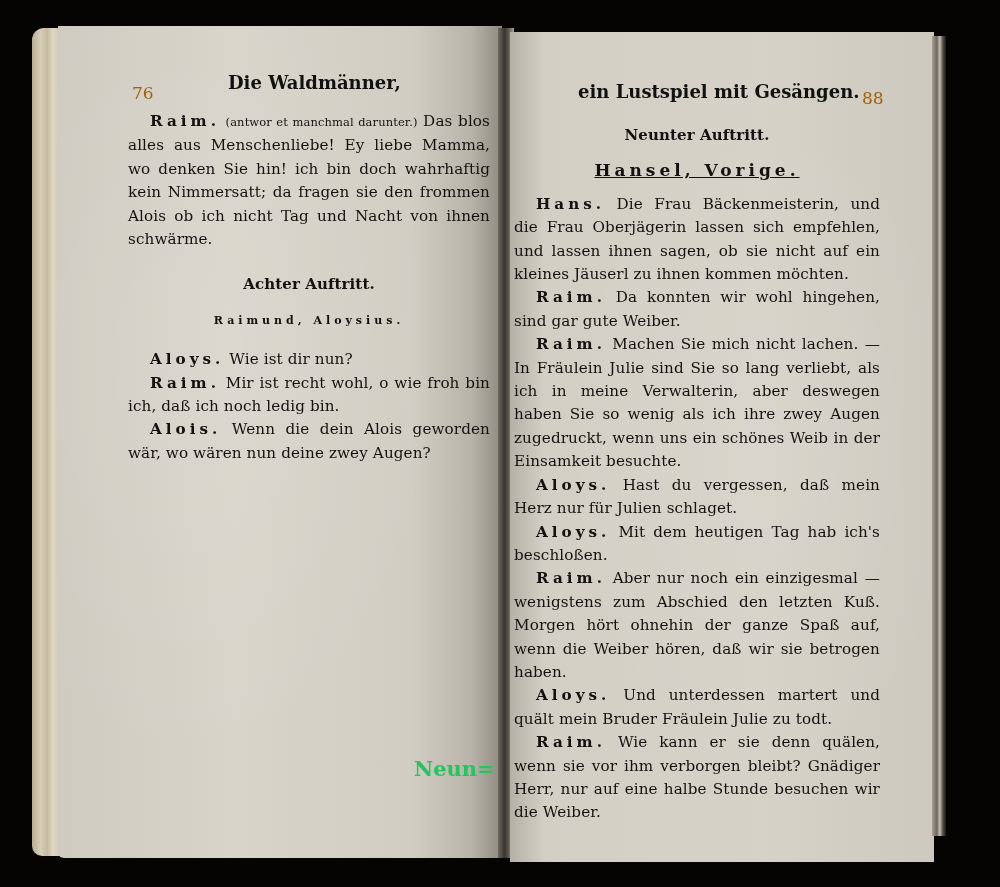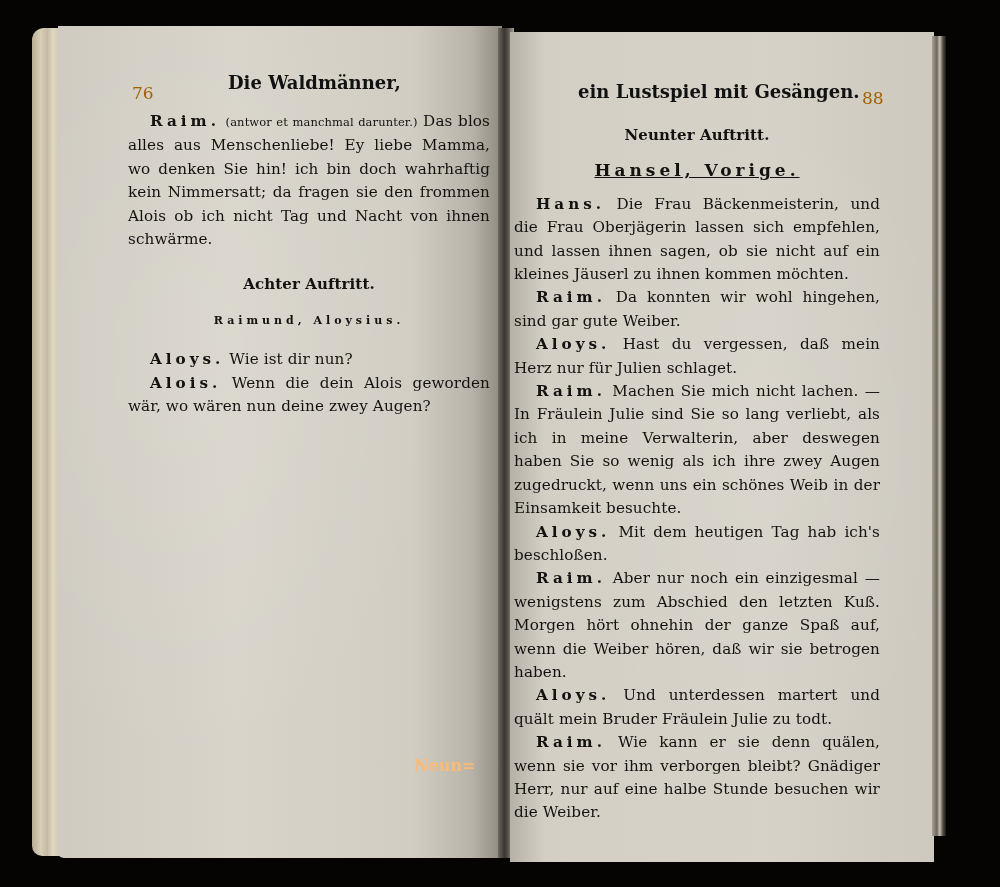--- a/index.html
+++ b/index.html
@@ -56,21 +56,21 @@
 
     .running-head {
       position: absolute; font-weight: bold; font-size: 18px; color: #111;
       font-family: "DejaVu Serif", serif;
     }
     .page-num {
       position: absolute; font-size: 17px; color: #a16207;
       font-family: "DejaVu Serif", serif;
     }
     .catchword {
-      position: absolute; font-weight: bold; font-size: 16px; color: #fdba74;
+      position: absolute; font-weight: bold; font-size: 21px; color: #22c55e;
       font-family: "DejaVu Serif", serif;
     }
   </style>
 </head>
 <body>
 
 <div class="book">
   <div class="page-edge-left"></div>
   <div class="page-left"></div>
   <div class="gutter"></div>
@@ -90,20 +90,24 @@
   <div class="gap" style="height:22px;"></div>
   <p class="heading">Achter Auftritt.</p>
   <div class="gap" style="height:12px;"></div>
   <p class="heading sp" style="font-size:11px;">Raimund, Aloysius.</p>
   <div class="gap" style="height:16px;"></div>
   <p class="indent">
     <span class="sp">Aloys.</span>
     <span>Wie ist dir nun?</span>
   </p>
   <p class="indent">
+    <span class="sp">Raim.</span>
+    <span>Mir ist recht wohl, o wie froh bin ich, daß ich noch ledig bin.</span>
+  </p>
+  <p class="indent">
     <span class="sp">Alois.</span>
     <span>Wenn die dein Alois geworden wär, wo wären nun deine zwey Augen?</span>
   </p>
 </div>
 
 <span class="catchword" style="left:414px; top:756px;">Neun=</span>
 
 <span class="running-head" style="left:578px; top:81px;">ein Lustspiel mit Gesängen.</span>
 <span class="page-num" style="left:862px; top:88px;">88</span>
 
@@ -114,26 +118,26 @@
   <div class="gap" style="height:10px;"></div>
   <p class="indent">
     <span class="sp">Hans.</span>
     <span>Die Frau Bäckenmeisterin, und die Frau Oberjägerin lassen sich empfehlen, und lassen ihnen sagen, ob sie nicht auf ein kleines Jäuserl zu ihnen kommen möchten.</span>
   </p>
   <p class="indent">
     <span class="sp">Raim.</span>
     <span>Da konnten wir wohl hingehen, sind gar gute Weiber.</span>
   </p>
   <p class="indent">
+    <span class="sp">Raim.</span>
+    <span>Machen Sie mich nicht lachen. — In Fräulein Julie sind Sie so lang verliebt, als ich in meine Verwalterin, aber deswegen haben Sie so wenig als ich ihre zwey Augen zugedruckt, wenn uns ein schönes Weib in der Einsamkeit besuchte.</span>
+  </p>
+  <p class="indent">
     <span class="sp">Aloys.</span>
     <span>Hast du vergessen, daß mein Herz nur für Julien schlaget.</span>
-  </p>
-  <p class="indent">
-    <span class="sp">Raim.</span>
-    <span>Machen Sie mich nicht lachen. — In Fräulein Julie sind Sie so lang verliebt, als ich in meine Verwalterin, aber deswegen haben Sie so wenig als ich ihre zwey Augen zugedruckt, wenn uns ein schönes Weib in der Einsamkeit besuchte.</span>
   </p>
   <p class="indent">
     <span class="sp">Aloys.</span>
     <span>Mit dem heutigen Tag hab ich's beschloßen.</span>
   </p>
   <p class="indent">
     <span class="sp">Raim.</span>
     <span>Aber nur noch ein einzigesmal — wenigstens zum Abschied den letzten Kuß. Morgen hört ohnehin der ganze Spaß auf, wenn die Weiber hören, daß wir sie betrogen haben.</span>
   </p>
   <p class="indent">

